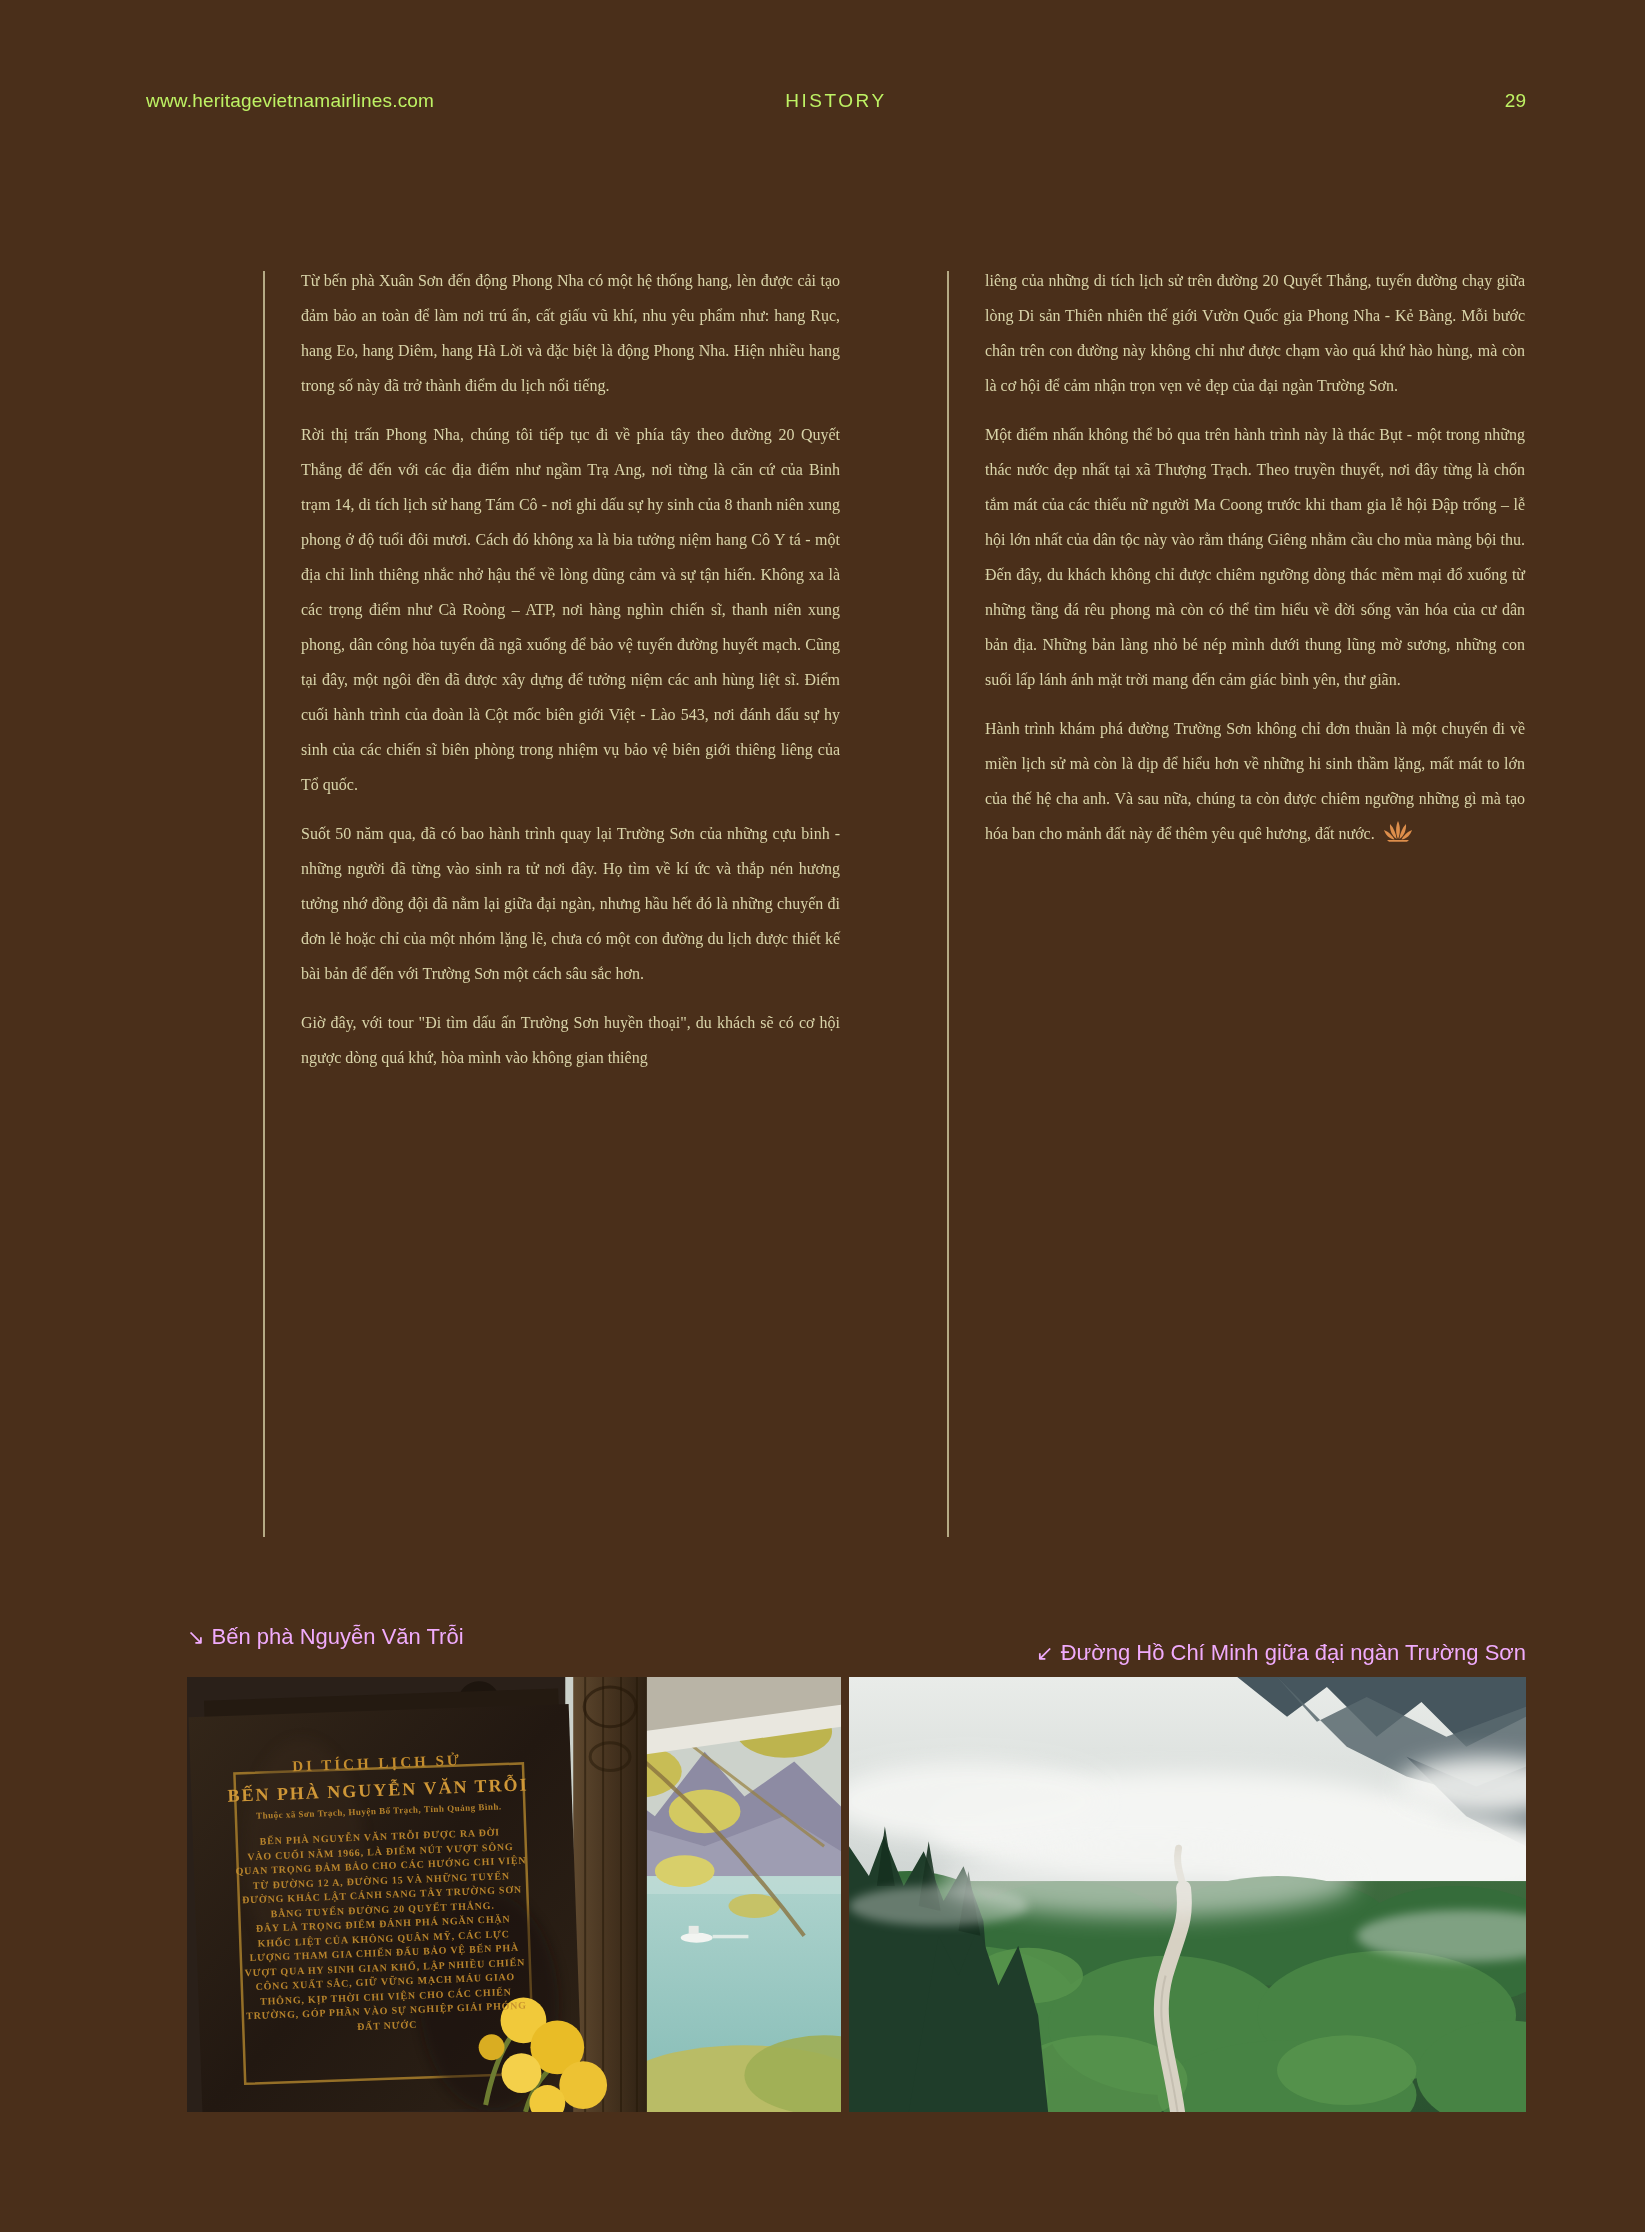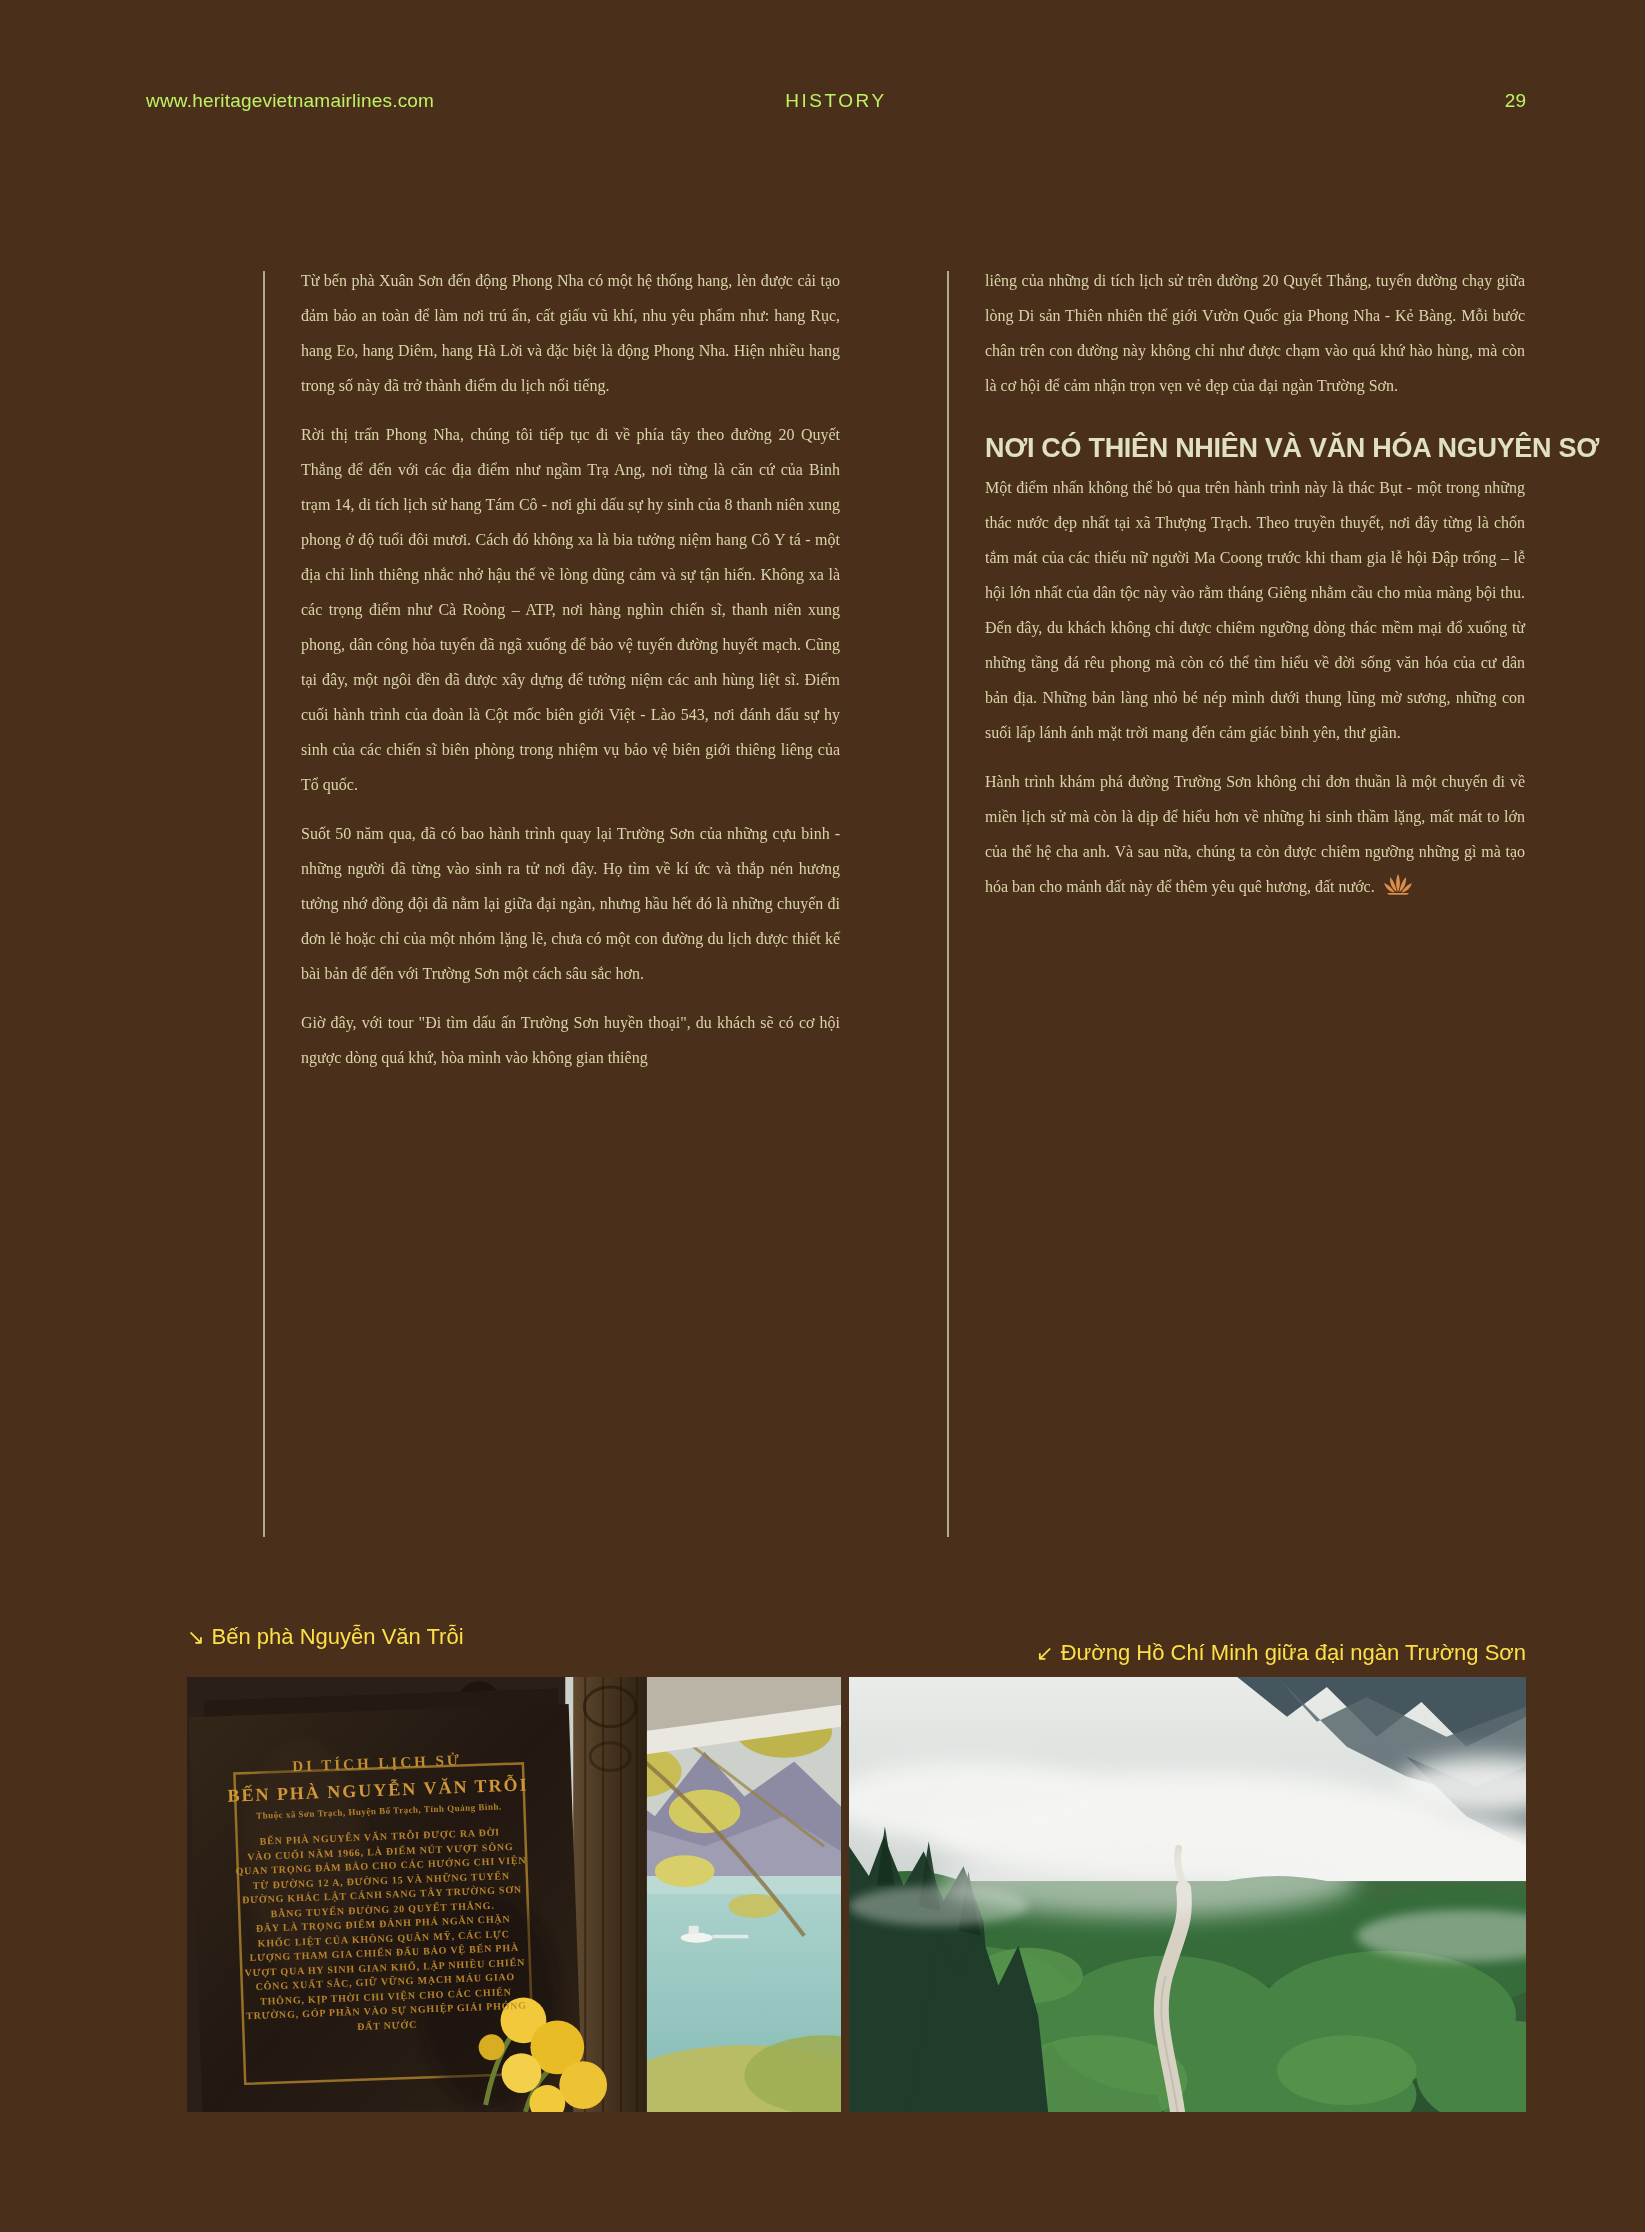--- a/index.html
+++ b/index.html
@@ -32,21 +32,21 @@
   .sec-heading{
     font-family:"Liberation Sans","DejaVu Sans",sans-serif;
     font-weight:bold;font-size:27px;line-height:31px;letter-spacing:-0.3px;
     color:#e0e1bf;margin:30px 0 6px 0;white-space:nowrap;
   }
   .lotus-wrap{display:inline-block;vertical-align:baseline;margin-left:8px;transform:translateY(3px);}
   
   .caption-row{
     position:absolute;left:187px;right:120px;top:1624px;height:30px;
     font-family:"Liberation Sans","DejaVu Sans",sans-serif;
-    font-size:22px;color:#fde047;
+    font-size:22px;color:#f0abfc;
   }
   .caption-left{position:absolute;left:0;top:0;}
   .caption-right{position:absolute;right:0;top:16px;text-align:right;}
   .caption-arrow{font-size:21px;margin-right:7px;}
   
   .photo{position:absolute;top:1677px;height:435px;overflow:hidden;}
   .photo-left{left:187px;width:654px;background:#2a2019;}
   .photo-right{left:849px;width:677px;background:#dfe3e0;}
   .photo svg{display:block;width:100%;height:100%;}
   
@@ -74,21 +74,20 @@
 
 <div class="col col-left">
   <p>Từ bến phà Xuân Sơn đến động Phong Nha có một hệ thống hang, lèn được cải tạo đảm bảo an toàn để làm nơi trú ẩn, cất giấu vũ khí, nhu yêu phẩm như: hang Rục, hang Eo, hang Diêm, hang Hà Lời và đặc biệt là động Phong Nha. Hiện nhiều hang trong số này đã trở thành điểm du lịch nổi tiếng.</p>
   <p>Rời thị trấn Phong Nha, chúng tôi tiếp tục đi về phía tây theo đường 20 Quyết Thắng để đến với các địa điểm như ngầm Trạ Ang, nơi từng là căn cứ của Binh trạm 14, di tích lịch sử hang Tám Cô - nơi ghi dấu sự hy sinh của 8 thanh niên xung phong ở độ tuổi đôi mươi. Cách đó không xa là bia tưởng niệm hang Cô Y tá - một địa chỉ linh thiêng nhắc nhở hậu thế về lòng dũng cảm và sự tận hiến. Không xa là các trọng điểm như Cà Roòng – ATP, nơi hàng nghìn chiến sĩ, thanh niên xung phong, dân công hỏa tuyến đã ngã xuống để bảo vệ tuyến đường huyết mạch. Cũng tại đây, một ngôi đền đã được xây dựng để tưởng niệm các anh hùng liệt sĩ. Điểm cuối hành trình của đoàn là Cột mốc biên giới Việt - Lào 543, nơi đánh dấu sự hy sinh của các chiến sĩ biên phòng trong nhiệm vụ bảo vệ biên giới thiêng liêng của Tổ quốc.</p>
   <p>Suốt 50 năm qua, đã có bao hành trình quay lại Trường Sơn của những cựu binh - những người đã từng vào sinh ra tử nơi đây. Họ tìm về kí ức và thắp nén hương tưởng nhớ đồng đội đã nằm lại giữa đại ngàn, nhưng hầu hết đó là những chuyến đi đơn lẻ hoặc chỉ của một nhóm lặng lẽ, chưa có một con đường du lịch được thiết kế bài bản để đến với Trường Sơn một cách sâu sắc hơn.</p>
   <p>Giờ đây, với tour "Đi tìm dấu ấn Trường Sơn huyền thoại", du khách sẽ có cơ hội ngược dòng quá khứ, hòa mình vào không gian thiêng</p>
 </div>
 
 <div class="col col-right">
   <p>liêng của những di tích lịch sử trên đường 20 Quyết Thắng, tuyến đường chạy giữa lòng Di sản Thiên nhiên thế giới Vườn Quốc gia Phong Nha - Kẻ Bàng. Mỗi bước chân trên con đường này không chỉ như được chạm vào quá khứ hào hùng, mà còn là cơ hội để cảm nhận trọn vẹn vẻ đẹp của đại ngàn Trường Sơn.</p>
-  <div class="sec-heading">NƠI CÓ THIÊN NHIÊN VÀ VĂN HÓA NGUYÊN SƠ</div>
   <p>Một điểm nhấn không thể bỏ qua trên hành trình này là thác Bụt - một trong những thác nước đẹp nhất tại xã Thượng Trạch. Theo truyền thuyết, nơi đây từng là chốn tắm mát của các thiếu nữ người Ma Coong trước khi tham gia lễ hội Đập trống – lễ hội lớn nhất của dân tộc này vào rằm tháng Giêng nhằm cầu cho mùa màng bội thu. Đến đây, du khách không chỉ được chiêm ngưỡng dòng thác mềm mại đổ xuống từ những tầng đá rêu phong mà còn có thể tìm hiểu về đời sống văn hóa của cư dân bản địa. Những bản làng nhỏ bé nép mình dưới thung lũng mờ sương, những con suối lấp lánh ánh mặt trời mang đến cảm giác bình yên, thư giãn.</p>
   <p><span>Hành trình khám phá đường Trường Sơn không chỉ đơn thuần là một chuyến đi về miền lịch sử mà còn là dịp để hiểu hơn về những hi sinh thầm lặng, mất mát to lớn của thế hệ cha anh. Và sau nữa, chúng ta còn được chiêm ngưỡng những gì mà tạo hóa ban cho mảnh đất này để thêm yêu quê hương, đất nước.</span><span class="lotus-wrap"><svg width="30" height="22" viewBox="0 0 30 22">
       <g fill="#dd8e4b">
         <path d="M15 1 C 17.5 6, 17.5 14, 15 19 C 12.5 14, 12.5 6, 15 1 Z"></path>
         <path d="M7 4 C 11 8, 13 14, 13.6 19 C 9 16, 6.5 10, 7 4 Z"></path>
         <path d="M23 4 C 19 8, 17 14, 16.4 19 C 21 16, 23.5 10, 23 4 Z"></path>
         <path d="M1 10 C 5 11.5, 9.5 15.5, 11.5 19.5 C 6.5 19, 2.5 15, 1 10 Z"></path>
         <path d="M29 10 C 25 11.5, 20.5 15.5, 18.5 19.5 C 23.5 19, 27.5 15, 29 10 Z"></path>
         <path d="M4 20 L 26 20 L 24 21.8 L 6 21.8 Z"></path>
       </g>

